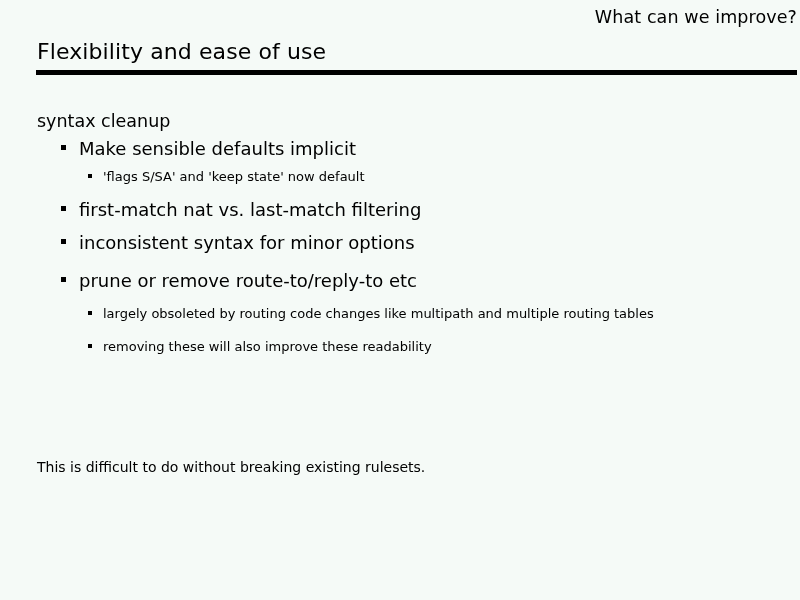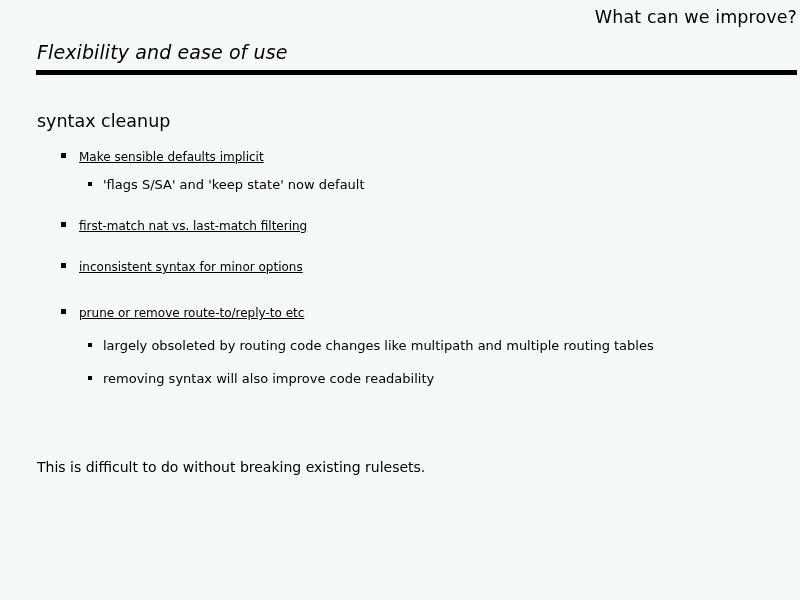--- a/index.html
+++ b/index.html
@@ -32,25 +32,24 @@
     white-space: nowrap;
     font-family: "DejaVu Sans", sans-serif;
     letter-spacing: 0.1px;
   }
 
   
   .title {
     position: absolute;
     left: 21px;
     top: 38px;
-    font-size: 19px;
+    font-size: 22px;
     line-height: 28px;
     white-space: nowrap;
     letter-spacing: 0.1px;
-    font-style: italic;
   }
   .title-rule {
     position: absolute;
     left: 20px;
     top: 70px;
     width: 761px;
     height: 5px;
     background: #000000;
   }
 
@@ -65,26 +64,25 @@
   .lvl0 {
     font-size: 17.5px;
     line-height: 26px;
     margin: 0;
     padding: 0;
     white-space: nowrap;
   }
 
   .lvl1 {
     position: relative;
-    font-size: 12px;
+    font-size: 18px;
     line-height: 26px;
-    margin: 8px 0 0 24px;
+    margin: 0 0 0 24px;
     padding-left: 18px;
     padding-top: 2px;
-    text-decoration: underline;
   }
   .lvl1 > .bullet {
     position: absolute;
     left: 0;
     top: 11px;
     width: 5px;
     height: 5px;
     background: #000000;
   }
 
@@ -172,20 +170,20 @@
 
     <div class="lvl2">
       <span class="bullet"></span>
       <span class="text">largely obsoleted by routing code changes like multipath and multiple routing tables</span>
     </div>
 
     <div class="spacer-sm"></div>
 
     <div class="lvl2">
       <span class="bullet"></span>
-      <span class="text">removing syntax will also improve code readability</span>
+      <span class="text">removing these will also improve these readability</span>
     </div>
 
   </div>
 
   <div class="closing">This is difficult to do without breaking existing rulesets.</div>
 
 </div>
 
 </body></html>

